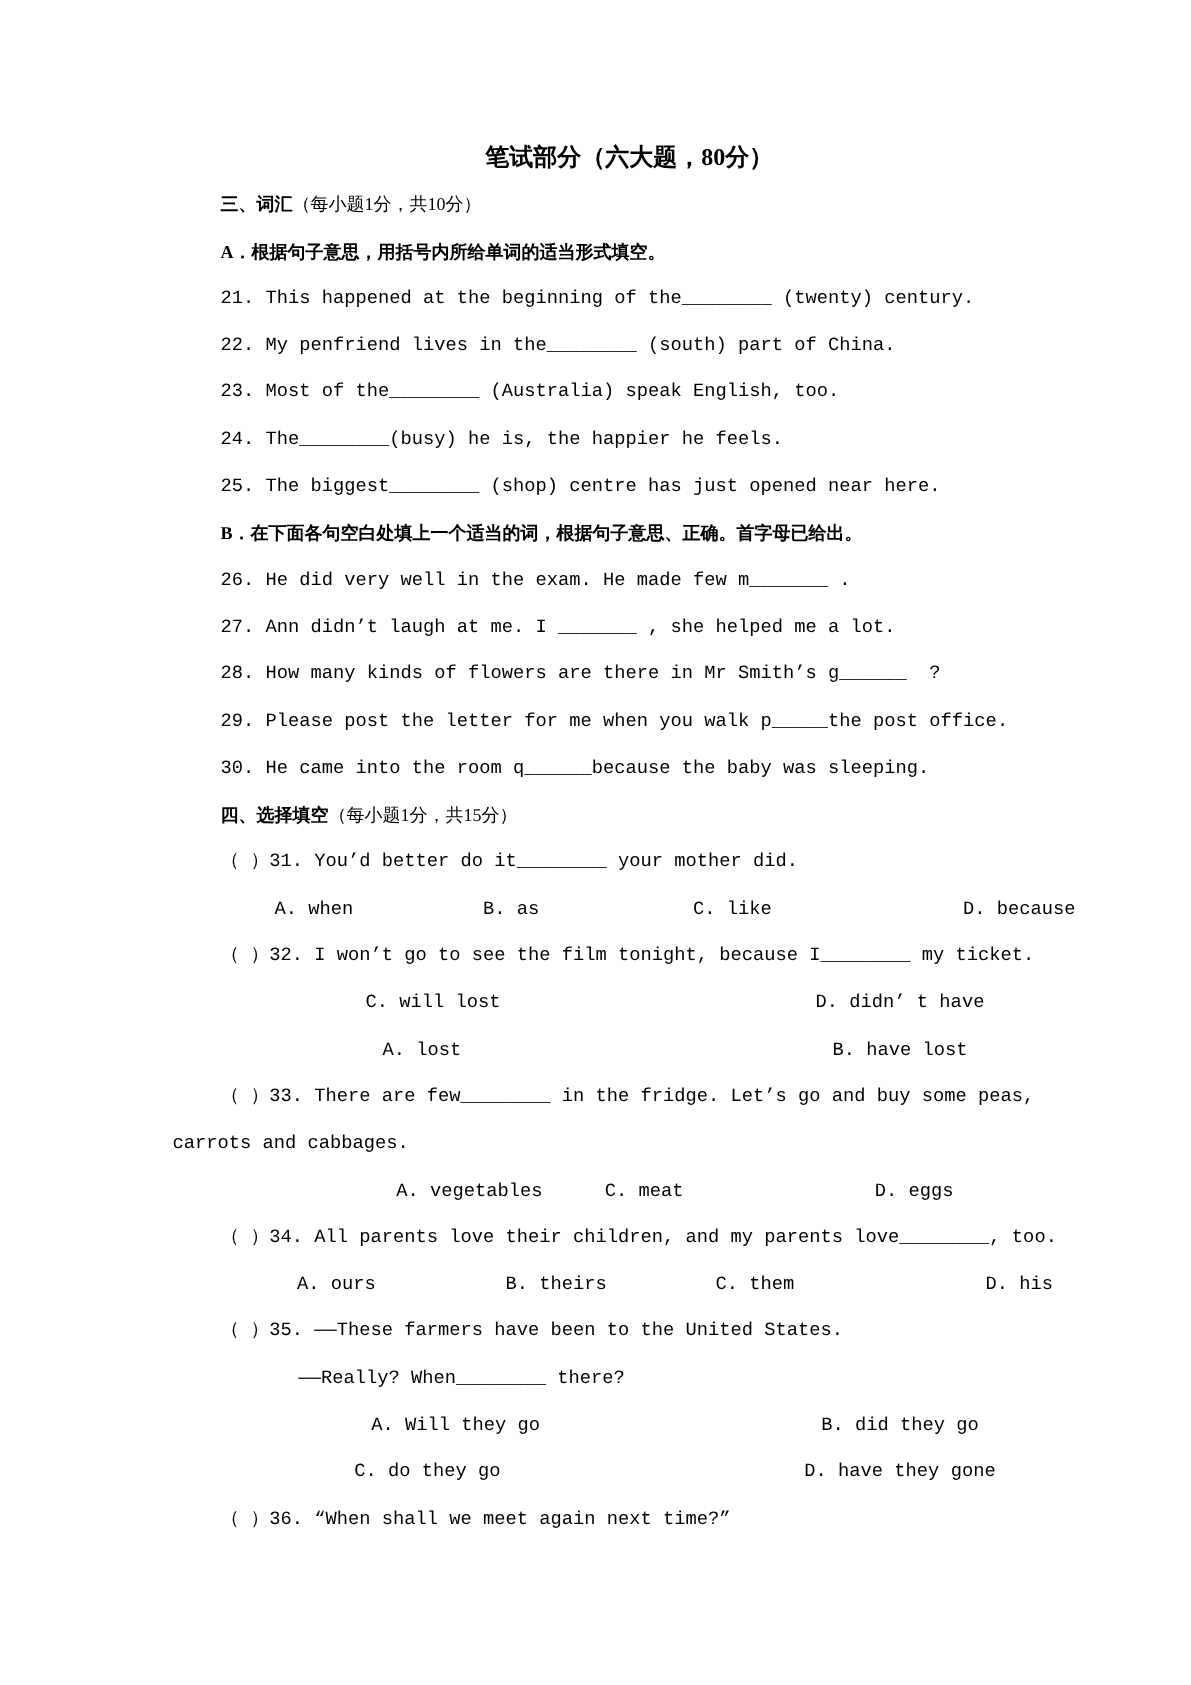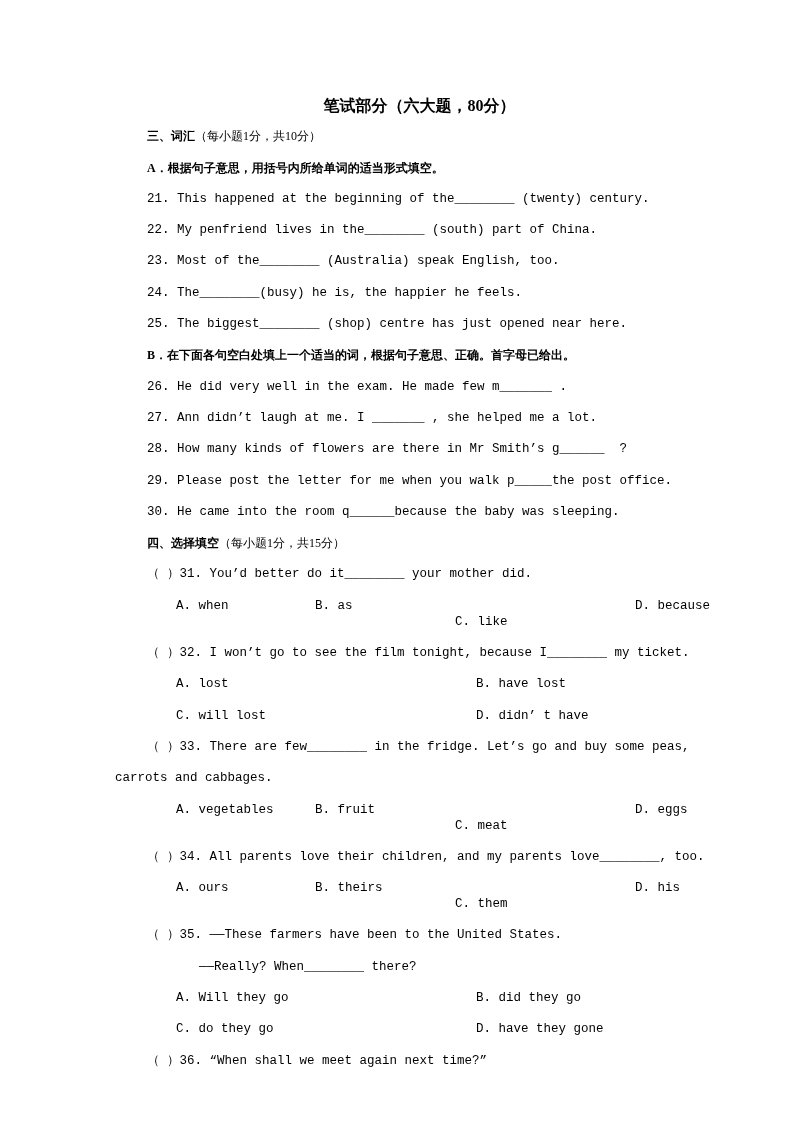--- a/index.html
+++ b/index.html
@@ -30,24 +30,24 @@
     font-size: 12px;
   }
   .bold { font-weight: bold; }
   .title {
     text-align: center;
     font-size: 16px;
     line-height: 31.3px;
   }
   .ind1 { padding-left: 32px; }   
   .flush { padding-left: 0; }     
-  .opts { padding-left: 61px; display: flex; }
+  .opts { padding-left: 61px; display: flex; justify-content: center; }
   .opts4 .opt { width: 139px; }
   .opts4 .opt:nth-child(2) { width: 140px; }
-  .opts4 .opt:nth-child(3) { width: 140px; margin-top: 16px; }
+  .opts4 .opt:nth-child(3) { width: 140px; }
   .opts4 .opt:last-child { width: auto; margin-left: 40px; }
   .opts2 .opt:first-child { width: 300px; }
   .dlg { padding-left: 84px; }
 </style>
 </head>
 <body>
 
 <div class="page">
 
   <div class="title cn bold">笔试部分（六大题，80分）</div>
@@ -75,33 +75,32 @@
   <div class="line ind1">（ ）31. You’d better do it________ your mother did.</div>
   <div class="line opts opts4">
     <span class="opt">A. when</span>
     <span class="opt">B. as</span>
     <span class="opt">C. like</span>
     <span class="opt">D. because</span>
   </div>
 
   <div class="line ind1">（ ）32. I won’t go to see the film tonight, because I________ my ticket.</div>
   <div class="line opts opts2">
+    <span class="opt">C. will lost</span>
+    <span class="opt">D. didn’ t have</span>
+  </div>
+  <div class="line opts opts2">
     <span class="opt">A. lost</span>
     <span class="opt">B. have lost</span>
-  </div>
-  <div class="line opts opts2">
-    <span class="opt">C. will lost</span>
-    <span class="opt">D. didn’ t have</span>
   </div>
 
   <div class="line ind1">（ ）33. There are few________ in the fridge. Let’s go and buy some peas,</div>
   <div class="line flush">carrots and cabbages.</div>
   <div class="line opts opts4">
     <span class="opt">A. vegetables</span>
-    <span class="opt">B. fruit</span>
     <span class="opt">C. meat</span>
     <span class="opt">D. eggs</span>
   </div>
 
   <div class="line ind1">（ ）34. All parents love their children, and my parents love________, too.</div>
   <div class="line opts opts4">
     <span class="opt">A. ours</span>
     <span class="opt">B. theirs</span>
     <span class="opt">C. them</span>
     <span class="opt">D. his</span>

